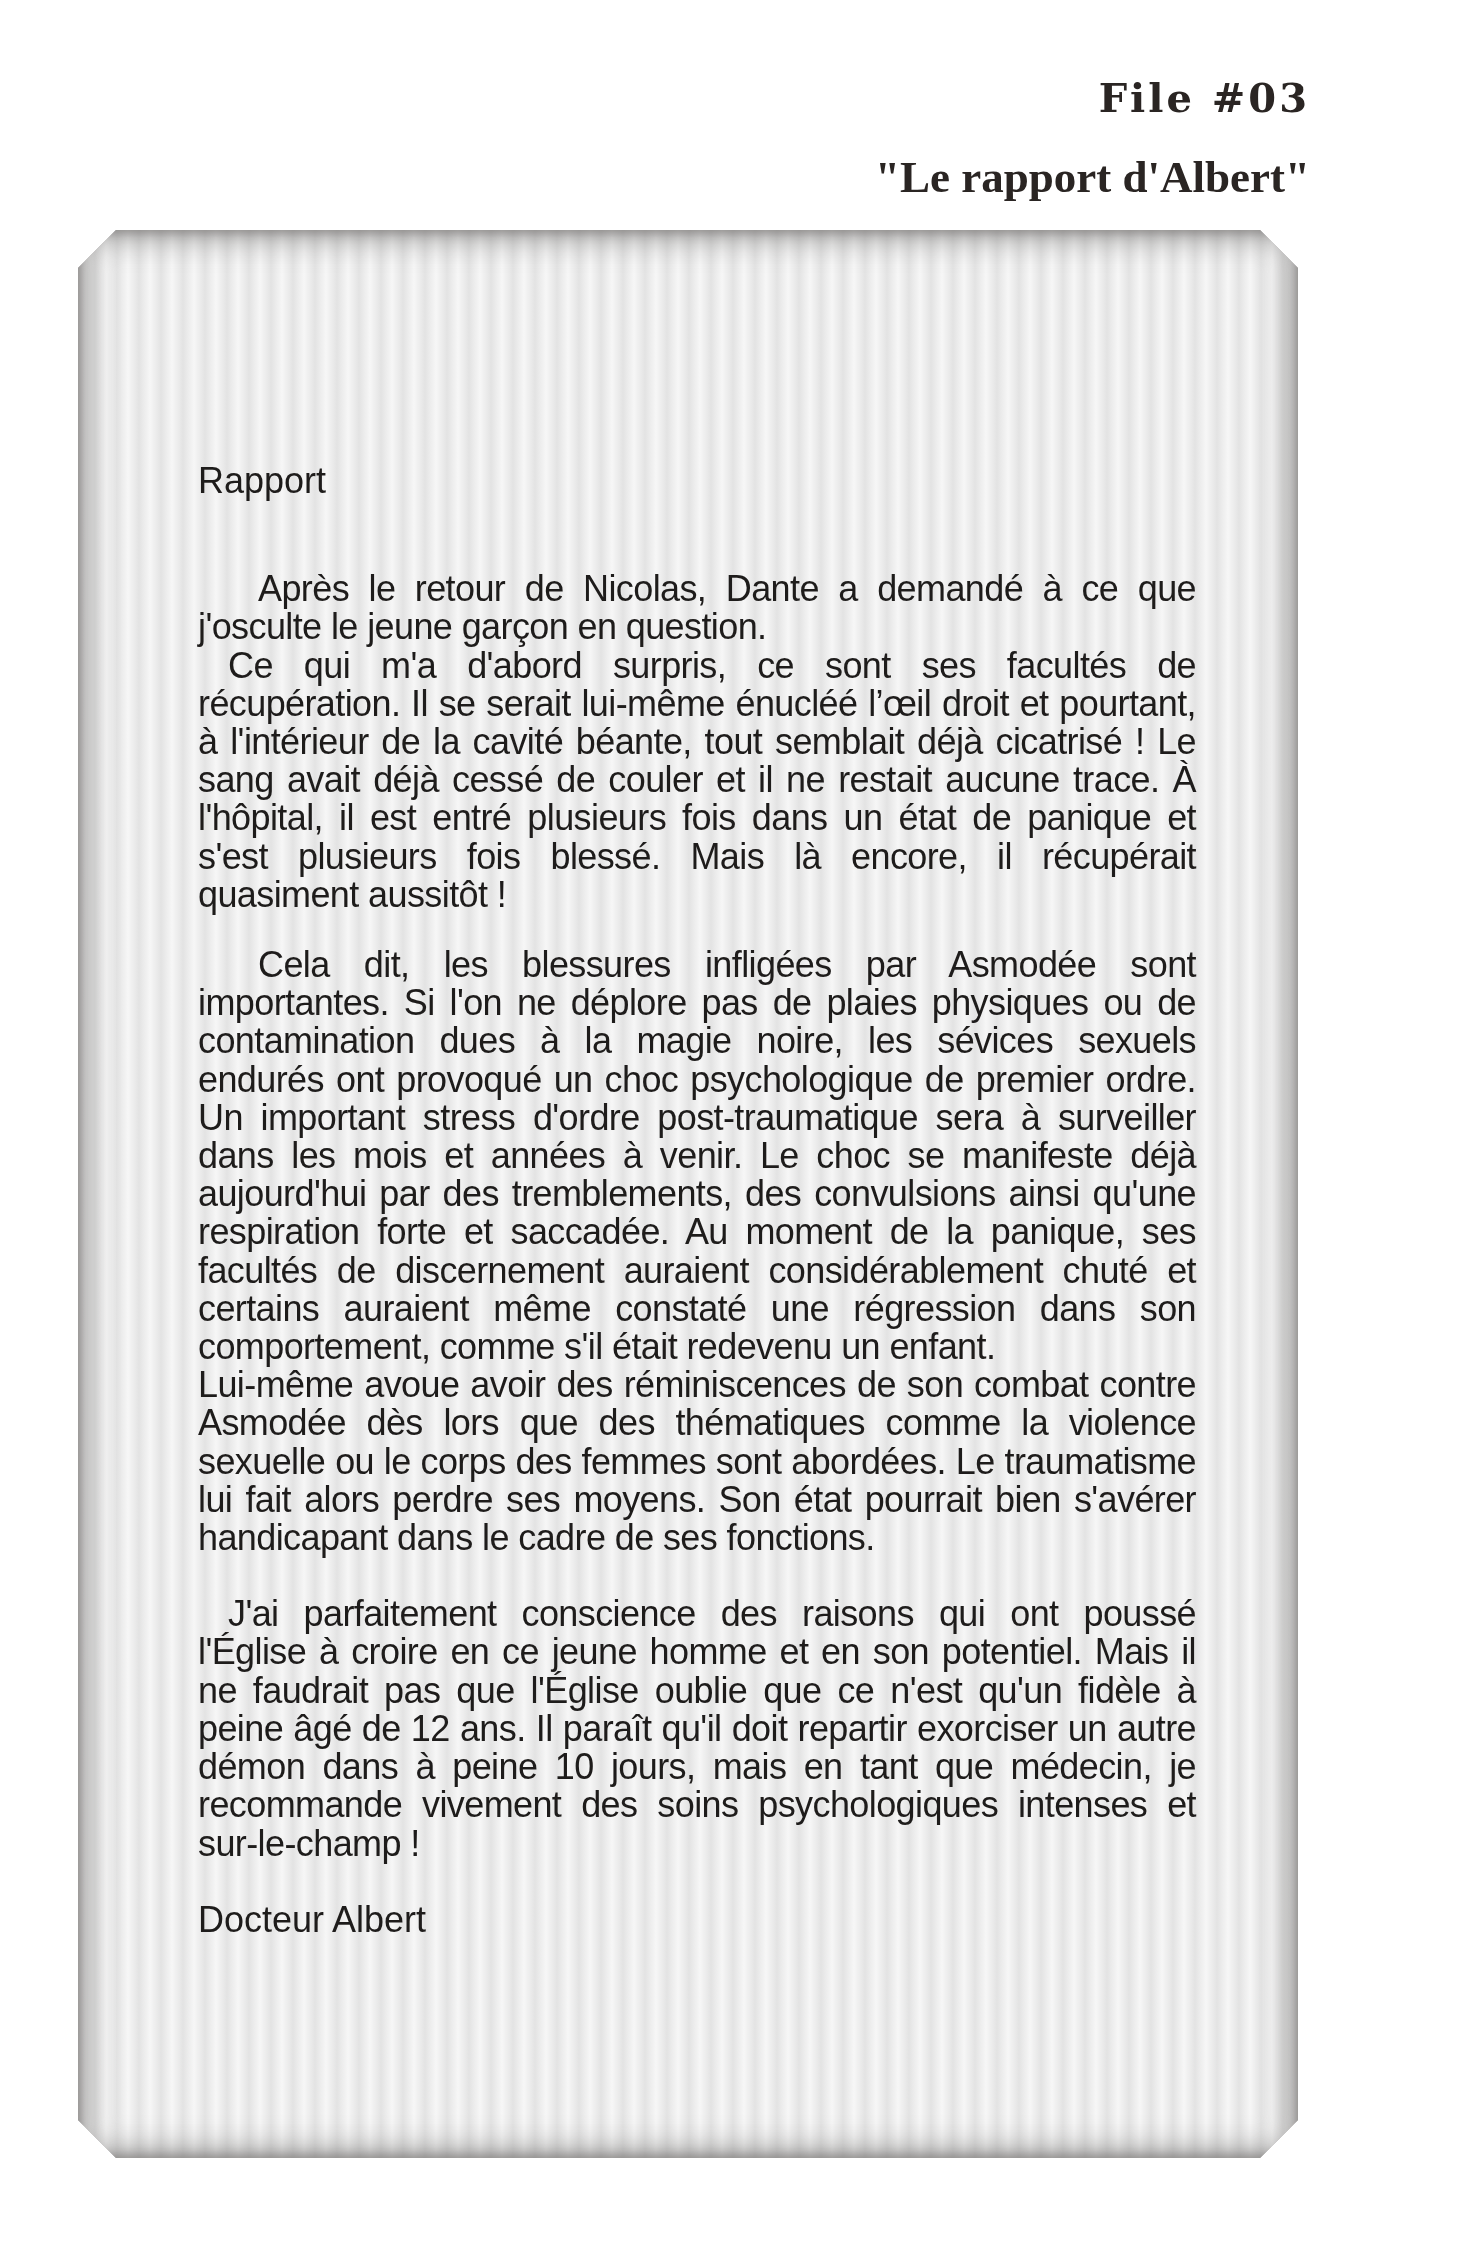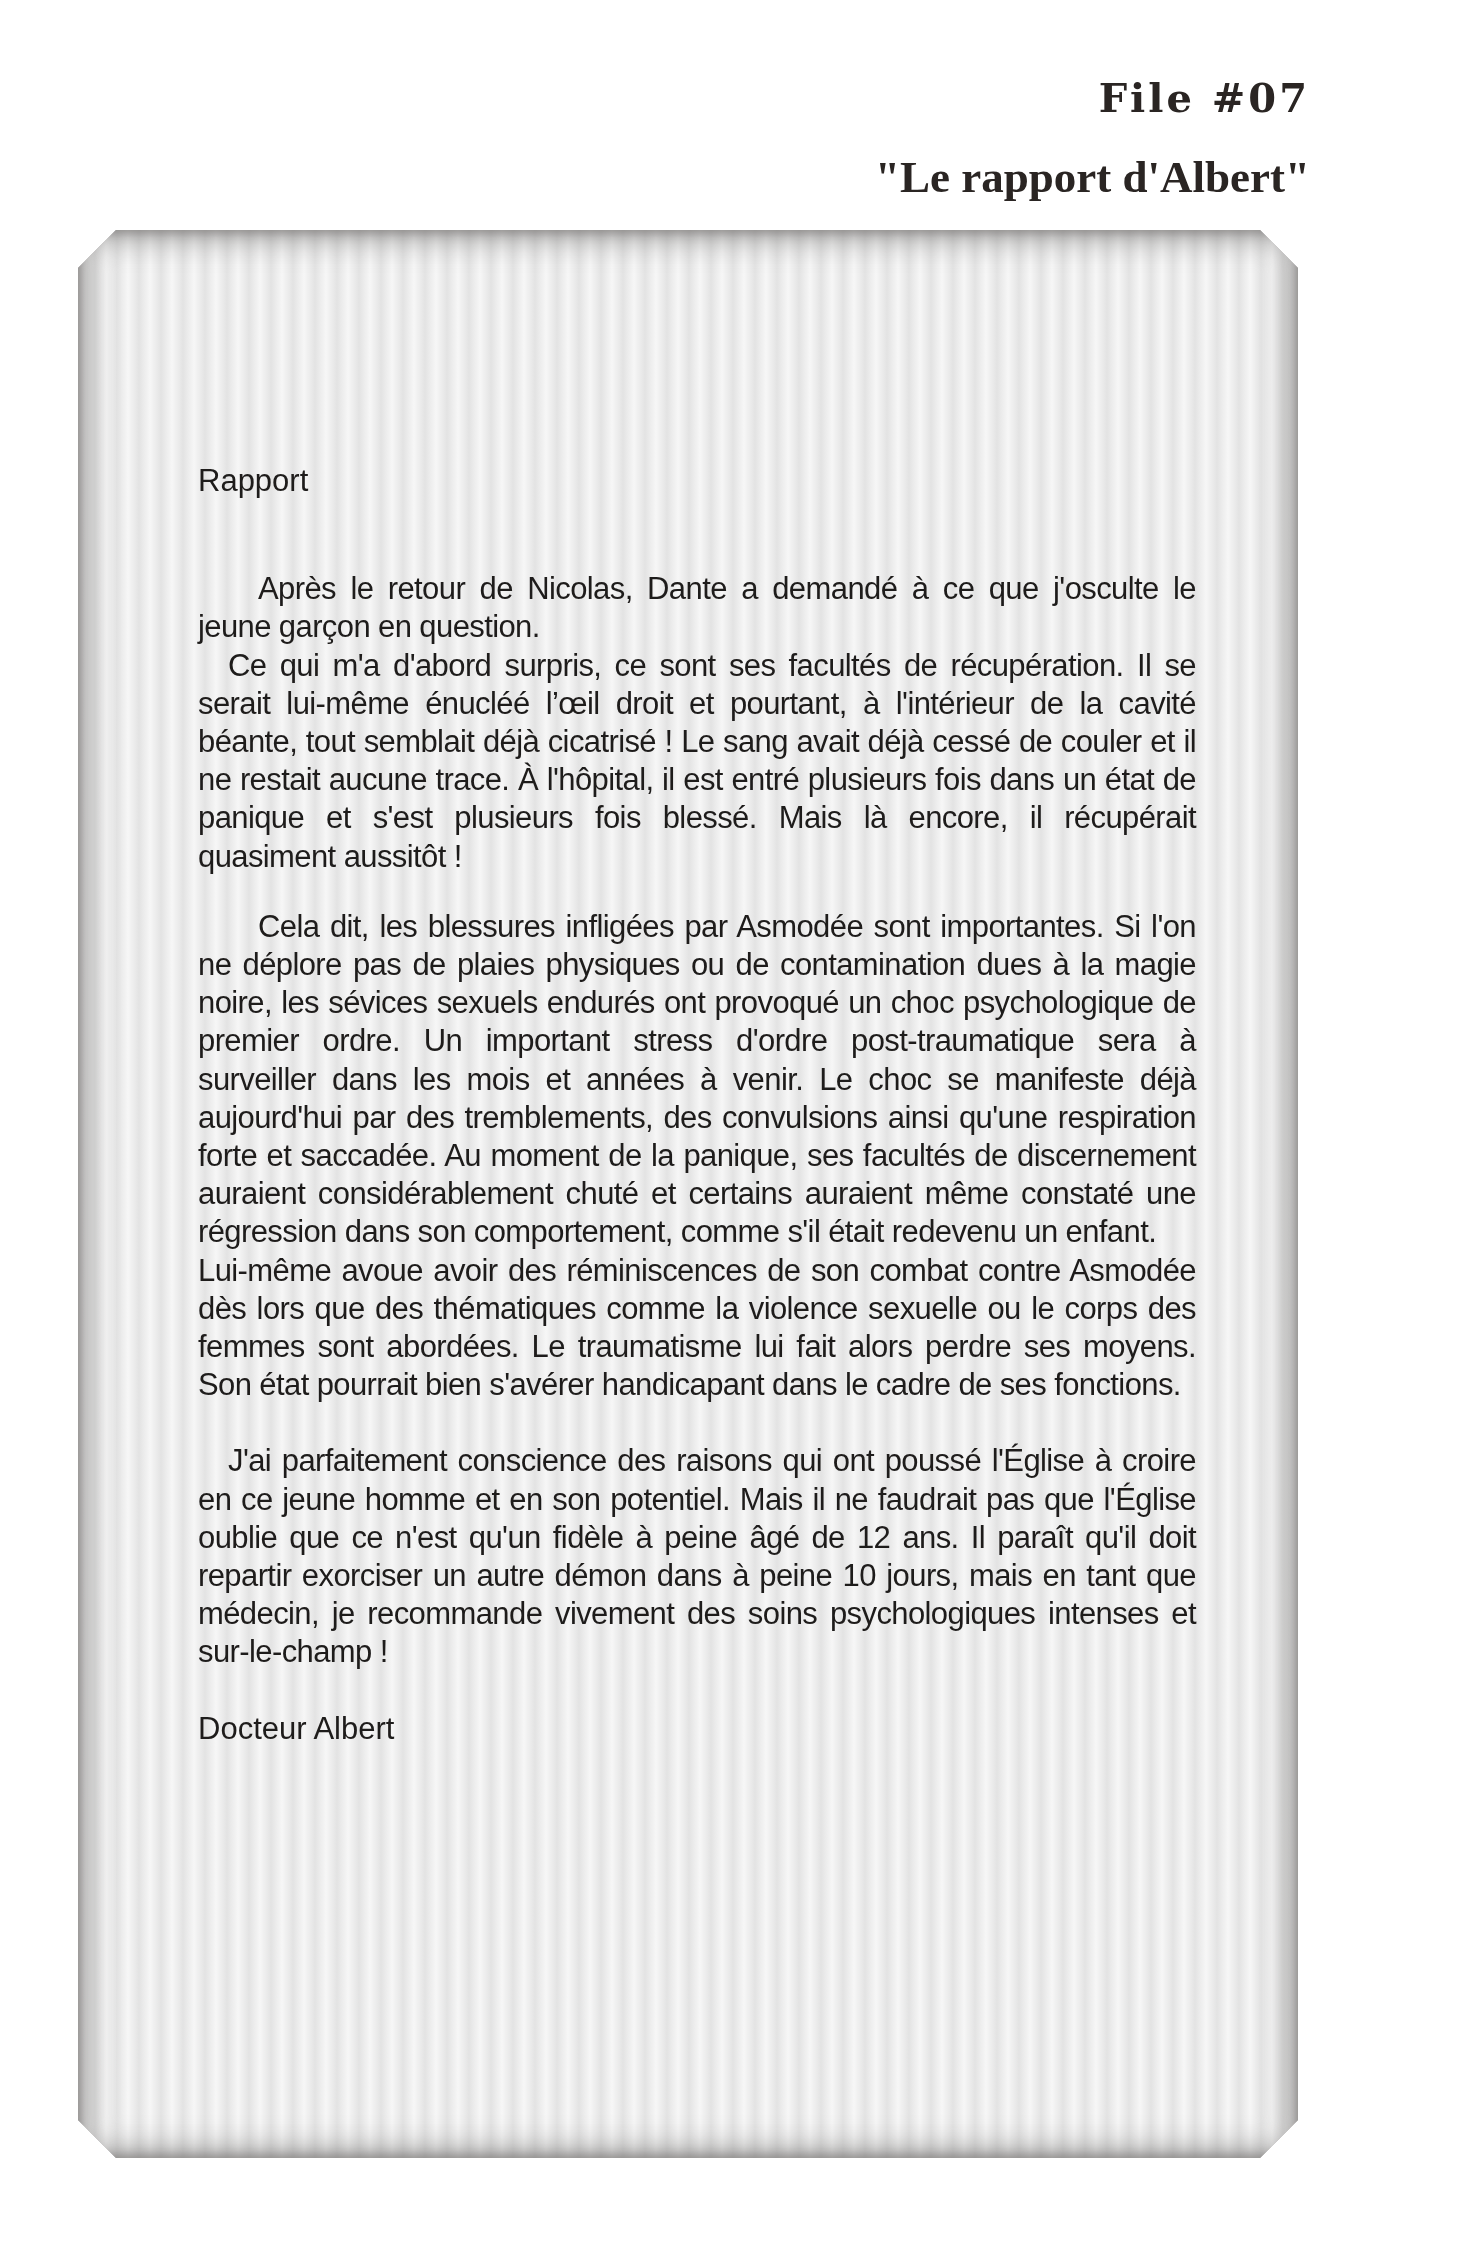--- a/index.html
+++ b/index.html
@@ -67,21 +67,21 @@
       inset: 0;
       box-shadow: inset 0 0 10px 3px rgba(120,118,116,0.6);
       pointer-events: none;
     }
     .report {
       position: absolute;
       left: 198px;
       top: 462px;
       width: 998px;
       font-family: "Liberation Sans", sans-serif;
-      font-size: 31px;
+      font-size: 36px;
       line-height: 38.2px;
       color: #1e1c1b;
       letter-spacing: -0.6px;
     }
     .report p {
       margin: 0;
       text-align: justify;
     }
     .report .head-line {
       text-align: left;
@@ -94,21 +94,21 @@
       text-indent: 60px;
       margin-top: 32px;
     }
     .report .gap {
       height: 38px;
     }
   </style>
 </head>
 <body>
 
-<h1 class="file-number">File #07</h1>
+<h1 class="file-number">File #03</h1>
 <h2 class="file-title">"Le rapport d'Albert"</h2>
 
 <div class="panel-frame"></div>
 <div class="panel"></div>
 
 <div class="report">
   <p class="head-line">Rapport</p>
   <div class="gap"></div>
   <p class="indent-big">Après le retour de Nicolas, Dante a demandé à ce que j'osculte le jeune garçon en question.</p>
   <p class="indent">Ce qui m'a d'abord surpris, ce sont ses facultés de récupération. Il se serait lui-même énucléé l’œil droit et pourtant, à l'intérieur de la cavité béante, tout semblait déjà cicatrisé ! Le sang avait déjà cessé de couler et il ne restait aucune trace. À l'hôpital, il est entré plusieurs fois dans un état de panique et s'est plusieurs fois blessé. Mais là encore, il récupérait quasiment aussitôt !</p>

